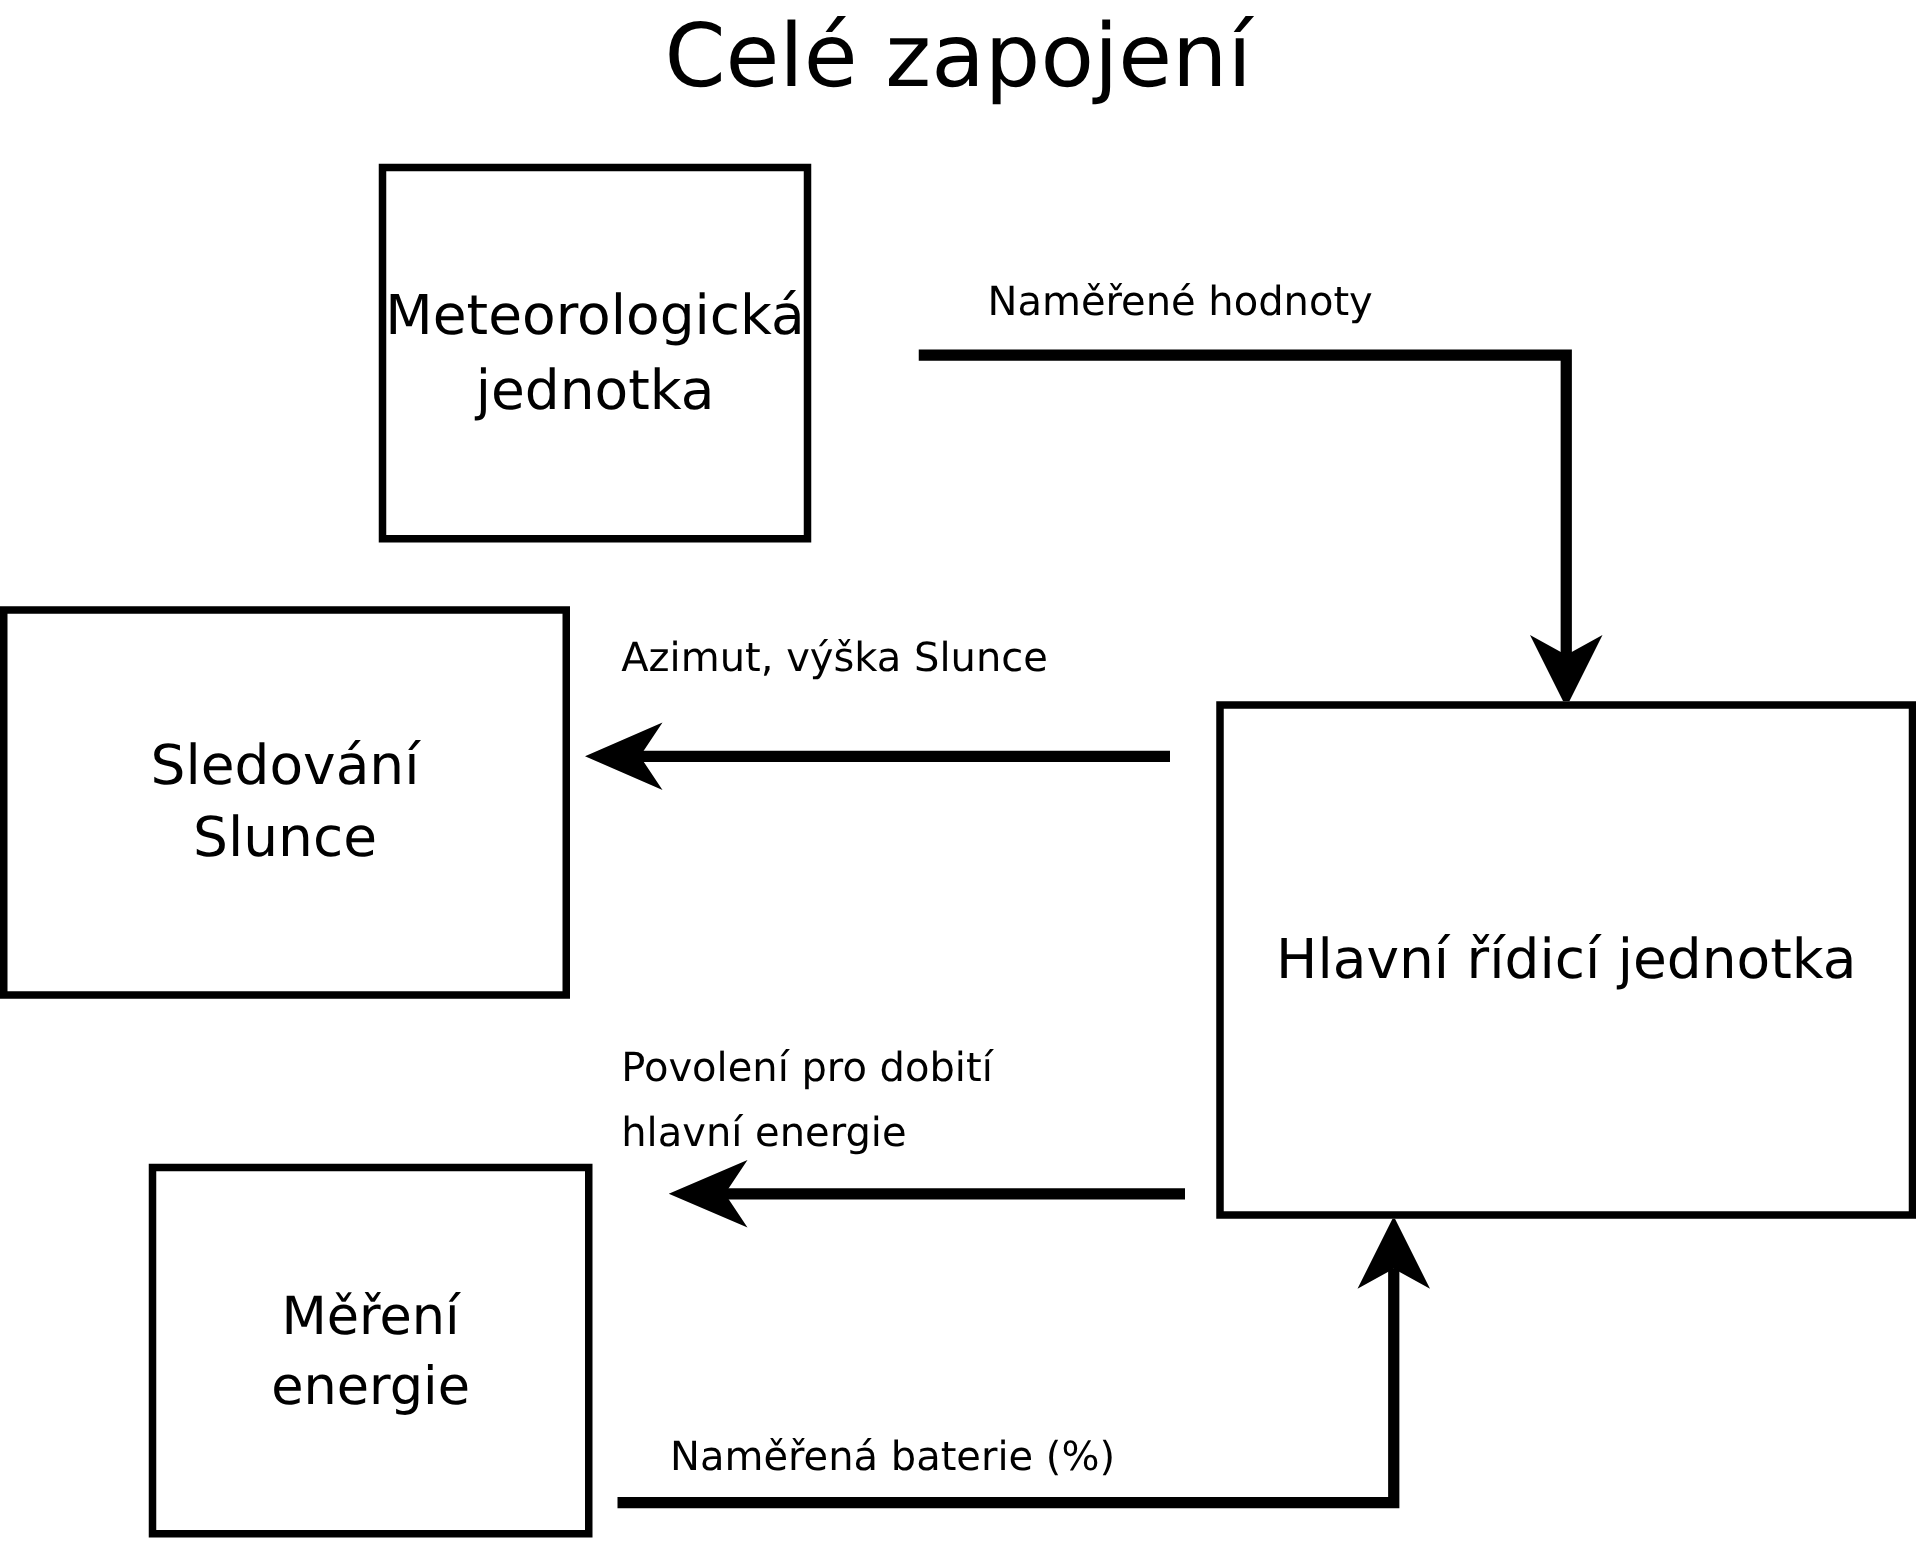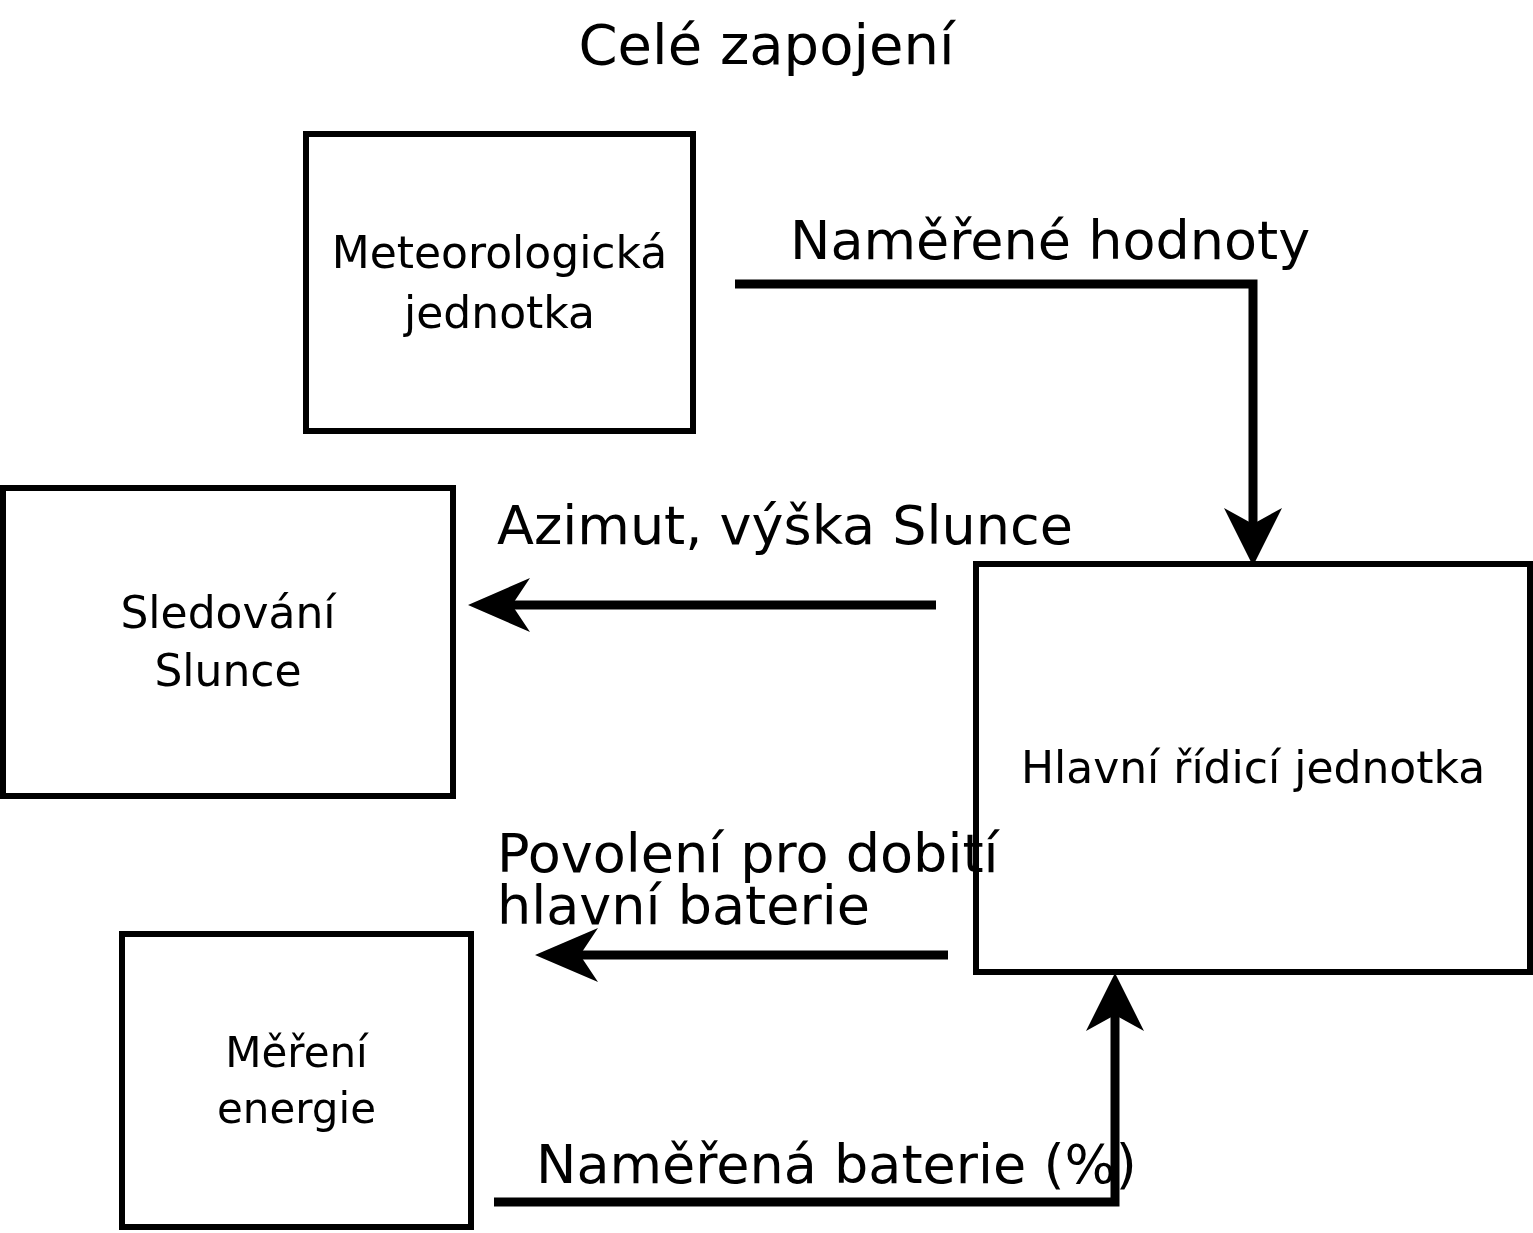--- a/index.html
+++ b/index.html
@@ -18,21 +18,21 @@
     background: #ffffff;
     overflow: hidden;
   }
   
   .title {
     position: absolute;
     left: 0;
     top: 2px;
     width: 1533px;
     text-align: center;
-    font-size: 56px;
+    font-size: 70px;
     line-height: 86px;
     font-weight: 400;
     letter-spacing: 0px;
     white-space: nowrap;
   }
   
   .node {
     position: absolute;
     box-sizing: border-box;
     border: 6px solid #000000;
@@ -44,21 +44,21 @@
   }
   .node .node-label {
     font-size: 42px;
     line-height: 54px;
     white-space: pre-line;
     padding: 0 6px;
   }
   #node-meteo {
     left: 303px;
     top: 131px;
-    width: 393px;
+    width: 346px;
     height: 303px;
   }
   #node-meteo .node-label { font-size: 44px; line-height: 60px; }
   #node-sun {
     left: 0px;
     top: 485px;
     width: 456px;
     height: 314px;
   }
   #node-sun .node-label { font-size: 44px; line-height: 58px; }
@@ -81,21 +81,21 @@
   .edge-svg {
     position: absolute;
     left: 0;
     top: 0;
     width: 1533px;
     height: 1233px;
     pointer-events: none;
   }
   .edge-label {
     position: absolute;
-    font-size: 54px;
+    font-size: 32px;
     line-height: 52px;
     white-space: pre-line;
     color: #000000;
   }
   #label-measured-values { left: 790px; top: 215px; }
   #label-azimuth        { left: 497px; top: 500px; }
   #label-permission     { left: 497px; top: 828px; white-space: pre-line; }
   #label-measured-pct   { left: 536px; top: 1139px; }
 </style>
 </head>
@@ -145,17 +145,17 @@
   <div class="node" id="node-energy">
     <span class="node-label">Měření
 energie</span>
   </div>
 
   <div class="edge-label" id="label-measured-values">Naměřené hodnoty</div>
 
   <div class="edge-label" id="label-azimuth">Azimut, výška Slunce</div>
 
   <div class="edge-label" id="label-permission">Povolení pro dobití
-hlavní baterie</div>
+hlavní energie</div>
 
   <div class="edge-label" id="label-measured-pct">Naměřená baterie (%)</div>
 
 </div>
 
 </body></html>

